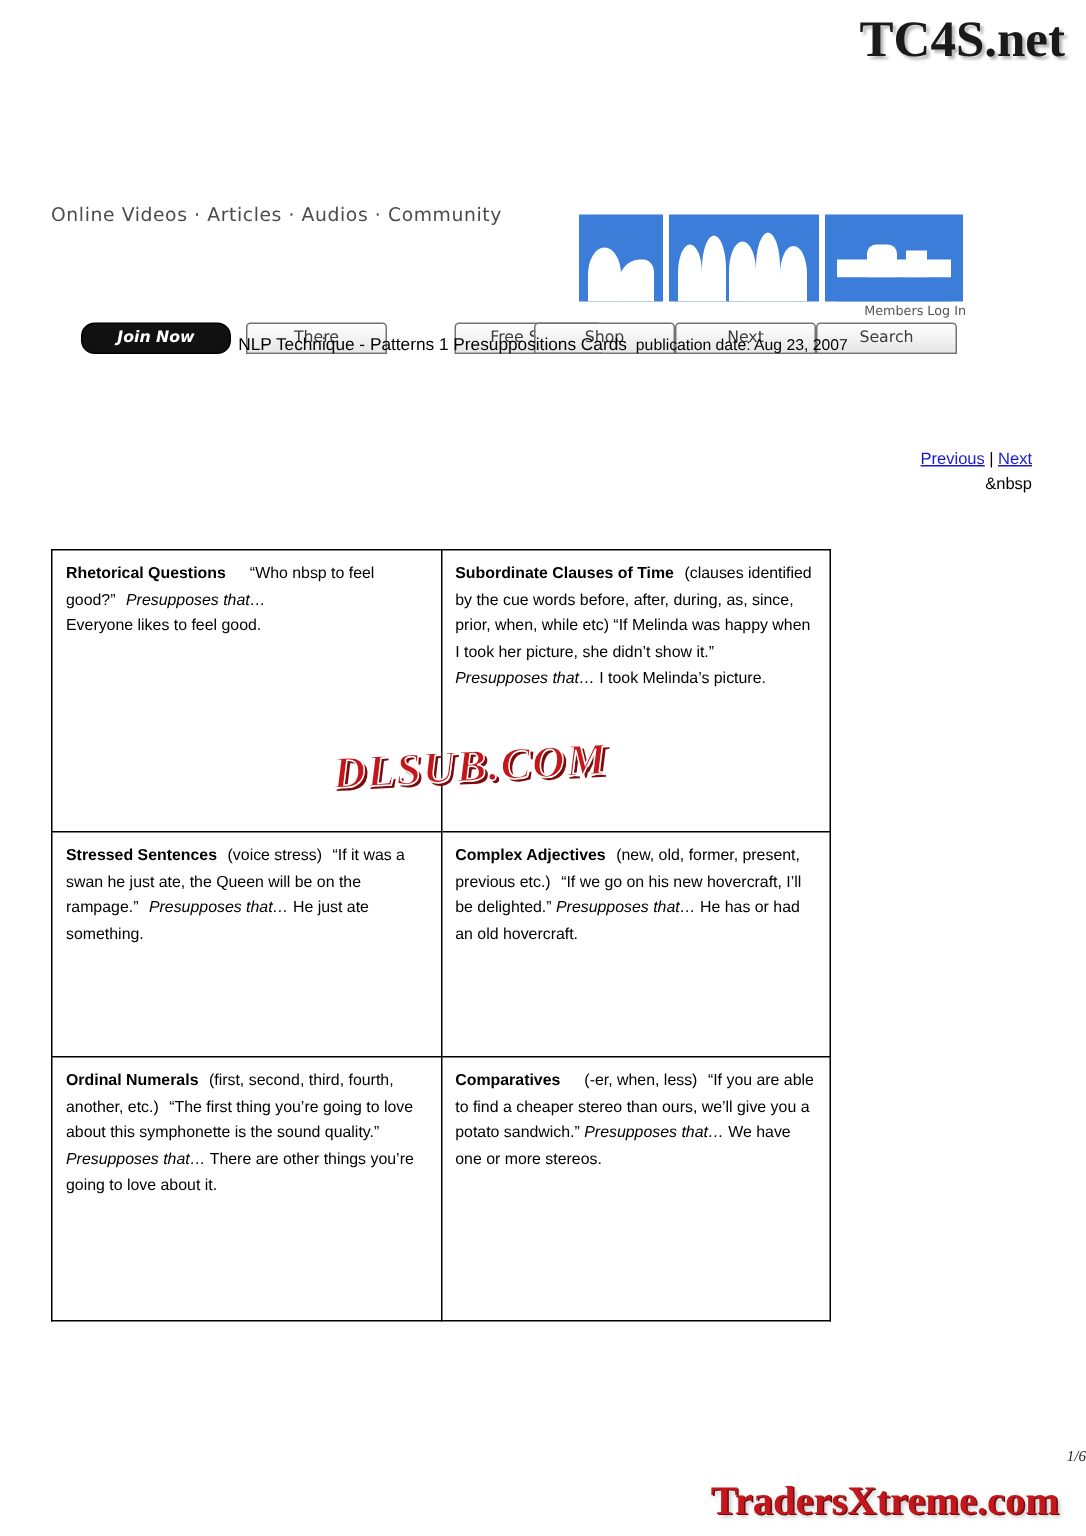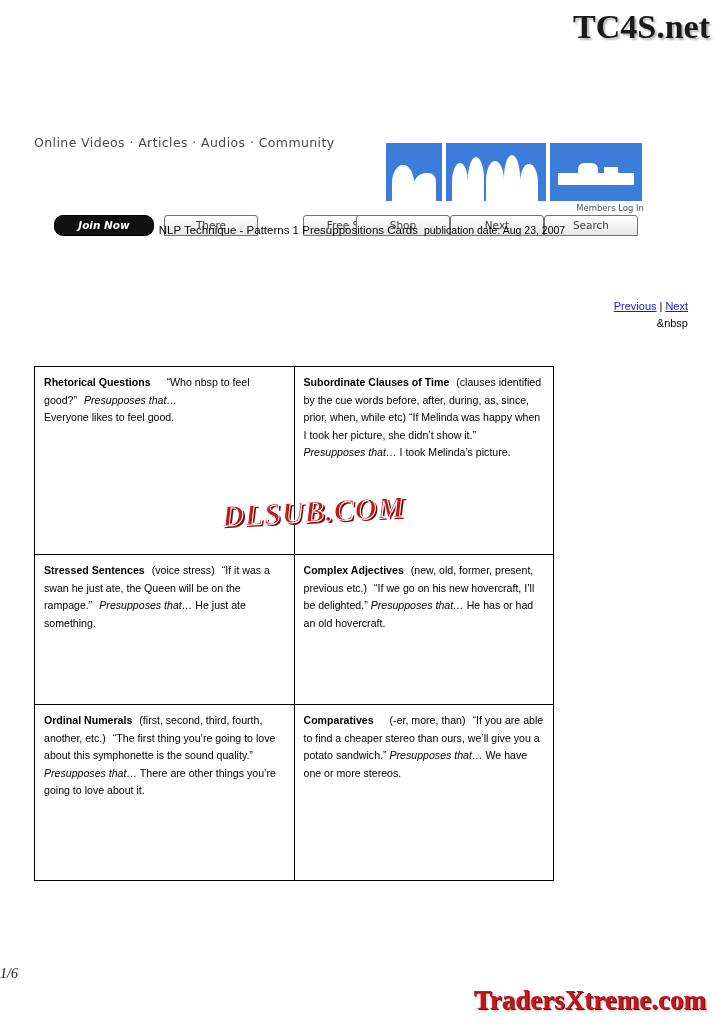--- a/index.html
+++ b/index.html
@@ -260,24 +260,24 @@
        2px 2px 0 #7a0b0e,
        0 0 4px rgba(255,255,255,0.9);
     white-space: nowrap;
   }
 
   
   .page-num {
     position: absolute;
     left: 0; right: 0;
     top: 966px;
-    text-align: left;
+    text-align: right;
     font-family: "Liberation Serif", serif;
     font-style: italic;
-    font-size: 14px;
+    font-size: 10px;
     color: #222;
   }
   .txtreme {
     position: absolute;
     right: 18px;
     bottom: 8px;
     font-family: "Liberation Serif", serif;
     font-weight: bold;
     font-size: 27px;
     color: #c4171c;
@@ -361,21 +361,21 @@
       <span>He has or had an old hovercraft.</span>
     </td>
   </tr>
   <tr class="r3">
     <td>
       <span class="cell-head">Ordinal Numerals</span><span class="gap-sm"></span><span>(first, second, third, fourth, another, etc.)</span><span class="gap-sm"></span><span>“The first thing you’re going to love about this symphonette is the sound quality.”</span>
       <span class="it">Presupposes that…</span>
       <span>There are other things you’re going to love about it.</span>
     </td>
     <td>
-      <span class="cell-head">Comparatives</span><span class="gap"></span><span>(-er, more, than)</span><span class="gap-sm"></span><span>“If you are able to find a cheaper stereo than ours, we’ll give you a potato sandwich.”</span>
+      <span class="cell-head">Comparatives</span><span class="gap"></span><span>(-er, when, less)</span><span class="gap-sm"></span><span>“If you are able to find a cheaper stereo than ours, we’ll give you a potato sandwich.”</span>
       <span class="it">Presupposes that…</span>
       <span>We have one or more stereos.</span>
     </td>
   </tr>
 </tbody>
   </table>
 
 <div class="dlsub">
   <div class="txt">DLSUB.COM</div>
 </div>

